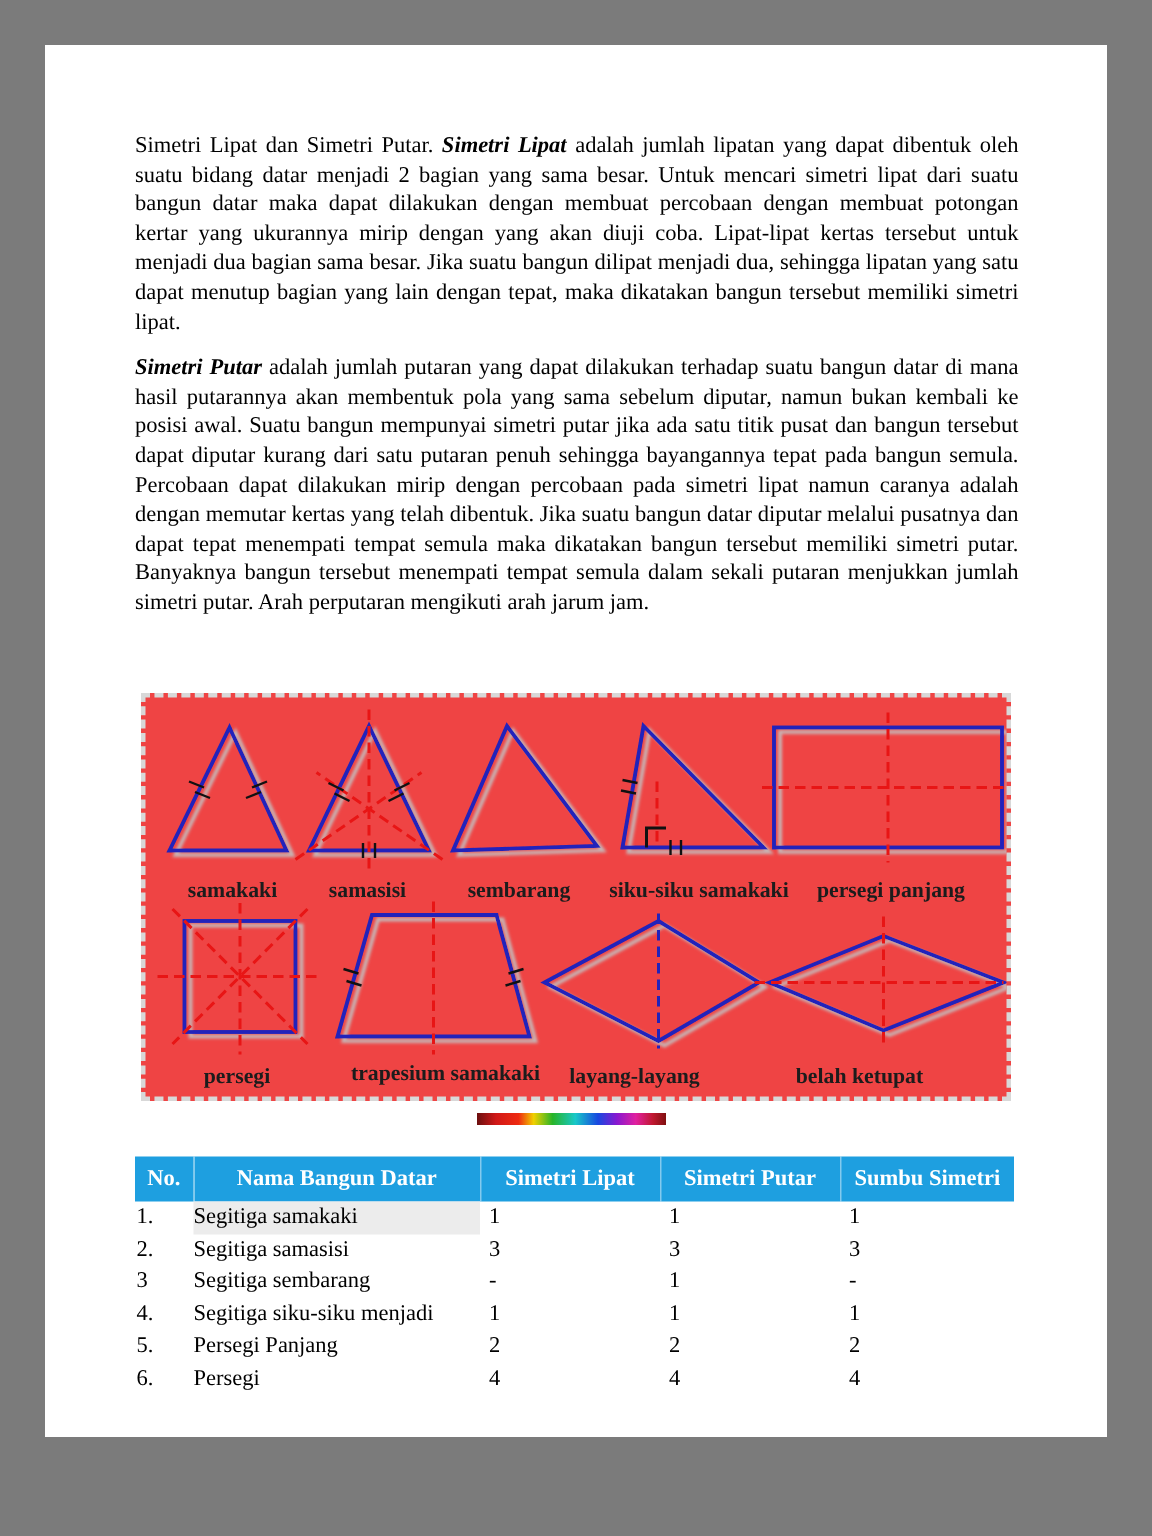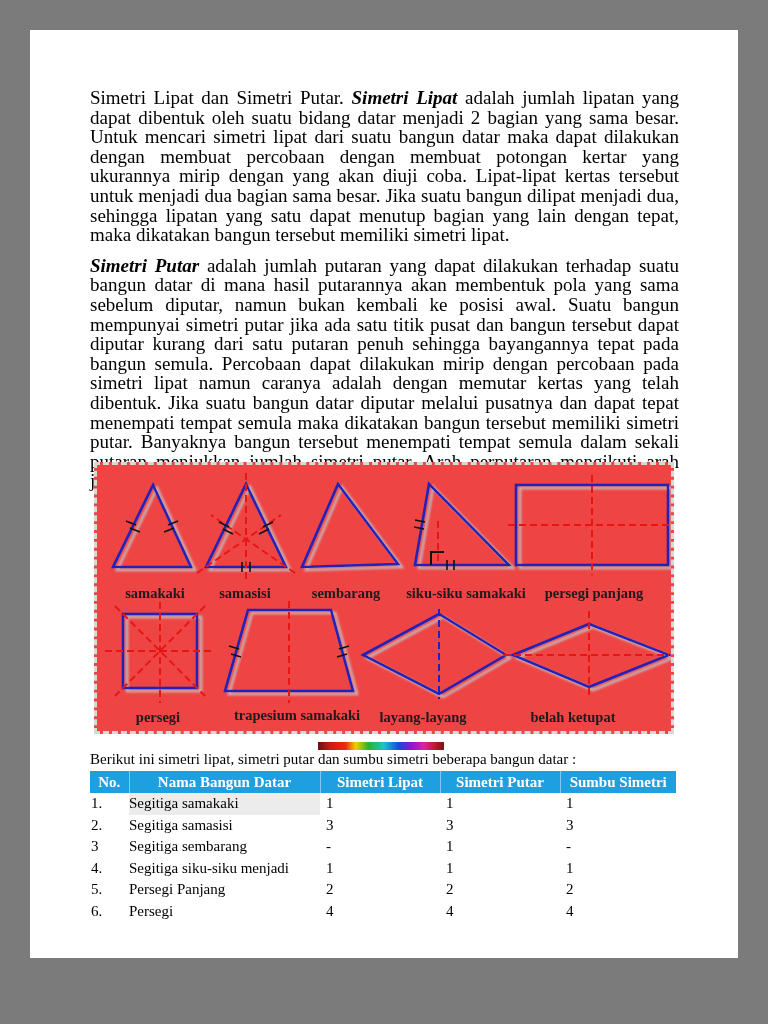--- a/index.html
+++ b/index.html
@@ -1,42 +1,42 @@
 <!DOCTYPE html>
 <html style="--header-bg: #1e9fe0; --shape-blue: #2222bb; --axis-red: #e81515;"><head>
 <meta charset="utf-8">
 <style>
   * { margin:0; padding:0; box-sizing:border-box; }
   html,body { width:768px; height:1024px; }
   body { background:#7b7b7b; position:relative; font-family:"Liberation Serif", serif; color:#000; }
 
   .page { position:absolute; left:30px; top:30px; width:708px; height:928px; background:#ffffff; }
 
-  .text-block { position:absolute; left:60px; top:58px; width:589px; font-size:19px; line-height:19.6px; text-align:justify; }
+  .text-block { position:absolute; left:60px; top:58px; width:589px; font-size:15px; line-height:19.6px; text-align:justify; }
   .text-block p { margin-bottom:11px; }
   .term { font-style:italic; font-weight:bold; }
 
   .figure { position:absolute; left:64px; top:432px; width:580px; height:272px;
             background:#ef4444; border:3px dashed #d8d8d8; }
   .figure svg { display:block; }
 
   .shape { fill:none; stroke:var(--shape-blue,#2222bb); stroke-width:2.6; stroke-linejoin:miter; }
   .axis  { fill:none; stroke:var(--axis-red,#e81515); stroke-width:2; stroke-dasharray:7 4; }
   .axis-blue { fill:none; stroke:var(--shape-blue,#2222bb); stroke-width:2; stroke-dasharray:7 4; }
   .tick { stroke:#111; stroke-width:1.6; }
   .marker { stroke:#111; stroke-width:2; fill:none; }
   .shape-label { font-family:"Liberation Serif",serif; font-weight:bold; font-size:14.5px; fill:#1c1c1c; text-anchor:middle; }
 
   .rainbow { position:absolute; left:288px; top:712px; width:126px; height:8px;
     background:linear-gradient(90deg,#6b0f0f 0%,#d01818 10%,#ef2a10 22%,#f0d000 30%,#28b428 40%,#18c8c8 52%,#1848e0 64%,#8818d0 74%,#e020a0 84%,#c01830 93%,#801010 100%); }
 
   .caption { position:absolute; left:60px; top:721px; width:610px; font-size:15px; }
 
   .data-table { position:absolute; left:60px; top:741px; width:586px; border-collapse:collapse; table-layout:fixed; font-size:15px; }
-  .data-table th { background:var(--header-bg,#1e9fe0); color:#ffffff; height:22px; font-weight:bold; text-align:center; border-right:1px solid rgba(255,255,255,.45); }
+  .data-table th { background:var(--header-bg,#1e9fe0); color:#ffffff; height:30px; font-weight:bold; text-align:center; border-right:1px solid rgba(255,255,255,.45); }
   .data-table th:last-child { border-right:none;margin-left:27px; }
   .data-table td { height:21.5px; vertical-align:middle; text-align:left; }
   .data-table td:nth-child(1) { padding-left:1px; }
   .data-table td:nth-child(2) { padding-left:0; }
   .data-table td:nth-child(n+3) { padding-left:6px; }
   .hl { background:#ececec; }
 </style>
 </head>
 <body>
 
@@ -132,21 +132,20 @@
 
       <text class="shape-label" x="61" y="257">persegi</text>
       <text class="shape-label" x="200" y="255">trapesium samakaki</text>
       <text class="shape-label" x="326" y="257">layang-layang</text>
       <text class="shape-label" x="476" y="257">belah ketupat</text>
     </svg>
   </div>
 
   <div class="rainbow"></div>
 
-  <div class="caption">Berikut ini simetri lipat, simetri putar dan sumbu simetri beberapa bangun datar :</div>
 
   <table class="data-table">
     <colgroup>
       <col style="width:39px">
         <col style="width:191px">
         <col style="width:120px">
         <col style="width:120px">
         <col style="width:116px">
     </colgroup>
     <thead>

